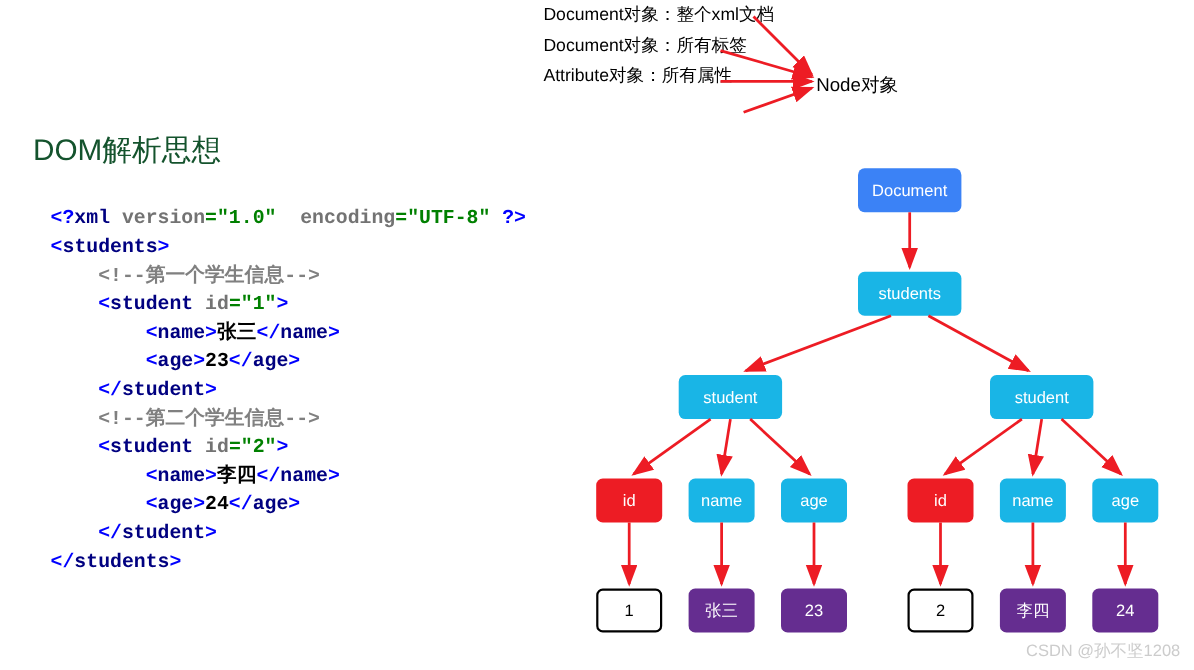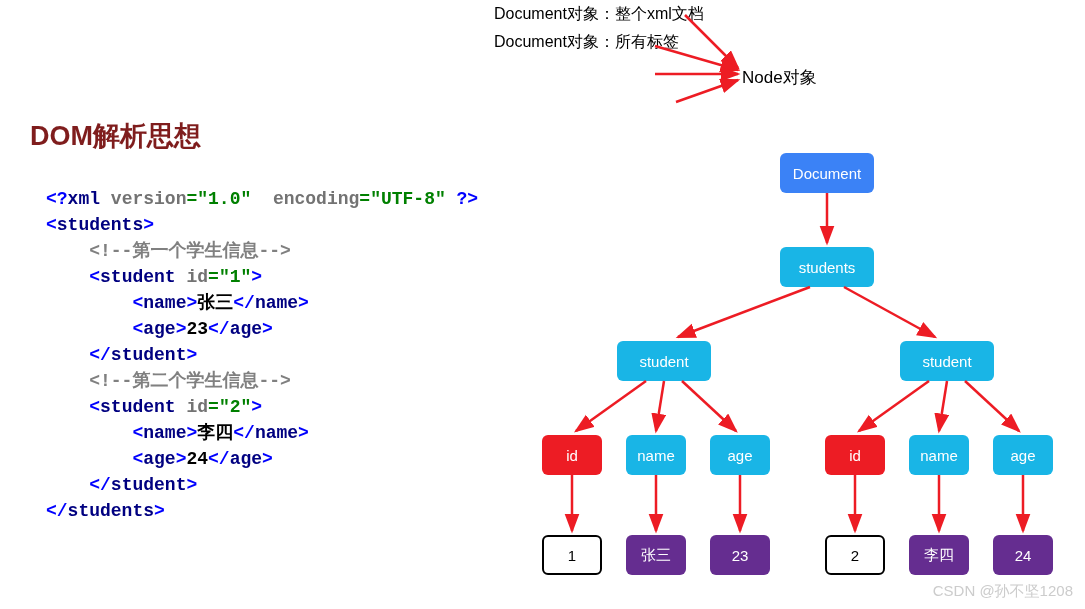--- a/index.html
+++ b/index.html
@@ -27,22 +27,22 @@
     position: absolute;
     top: 66px;
     left: 742px;
     font-size: 17px;
   }
   .title {
     position: absolute;
     top: 118px;
     left: 30px;
     font-size: 27px;
-    font-weight: bold;
-    color: #7f1d1d;
+    font-weight: normal;
+    color: #14532d;
   }
   .code {
     position: absolute;
     top: 186px;
     left: 46px;
     font-family: Consolas, "Courier New", monospace;
     font-size: 18px;
     font-weight: bold;
     line-height: 26px;
     white-space: pre;
@@ -95,20 +95,21 @@
     color:#ccc;
     font-size:15px;
   }
 </style>
 </head>
 <body>
 
 <div class="top-text">
   <div>Document对象：整个xml文档</div>
   <div>Document对象：所有标签</div>
+  <div>Attribute对象：所有属性</div>
 </div>
 <div class="node-label">Node对象</div>
 
 <div class="title">DOM解析思想</div>
 
 <div class="code"><span class="p">&lt;?</span><span class="kw">xml</span> <span class="attr">version</span><span class="eq">=</span><span class="str">"1.0"</span>  <span class="attr">encoding</span><span class="eq">=</span><span class="str">"UTF-8"</span> <span class="p">?&gt;</span>
 <span class="p">&lt;</span><span class="kw">students</span><span class="p">&gt;</span>
     <span class="cm">&lt;!--第一个学生信息--&gt;</span>
     <span class="p">&lt;</span><span class="kw">student</span> <span class="attr">id</span><span class="eq">=</span><span class="str">"1"</span><span class="p">&gt;</span>
         <span class="p">&lt;</span><span class="kw">name</span><span class="p">&gt;</span><span class="tx">张三</span><span class="p">&lt;/</span><span class="kw">name</span><span class="p">&gt;</span>

